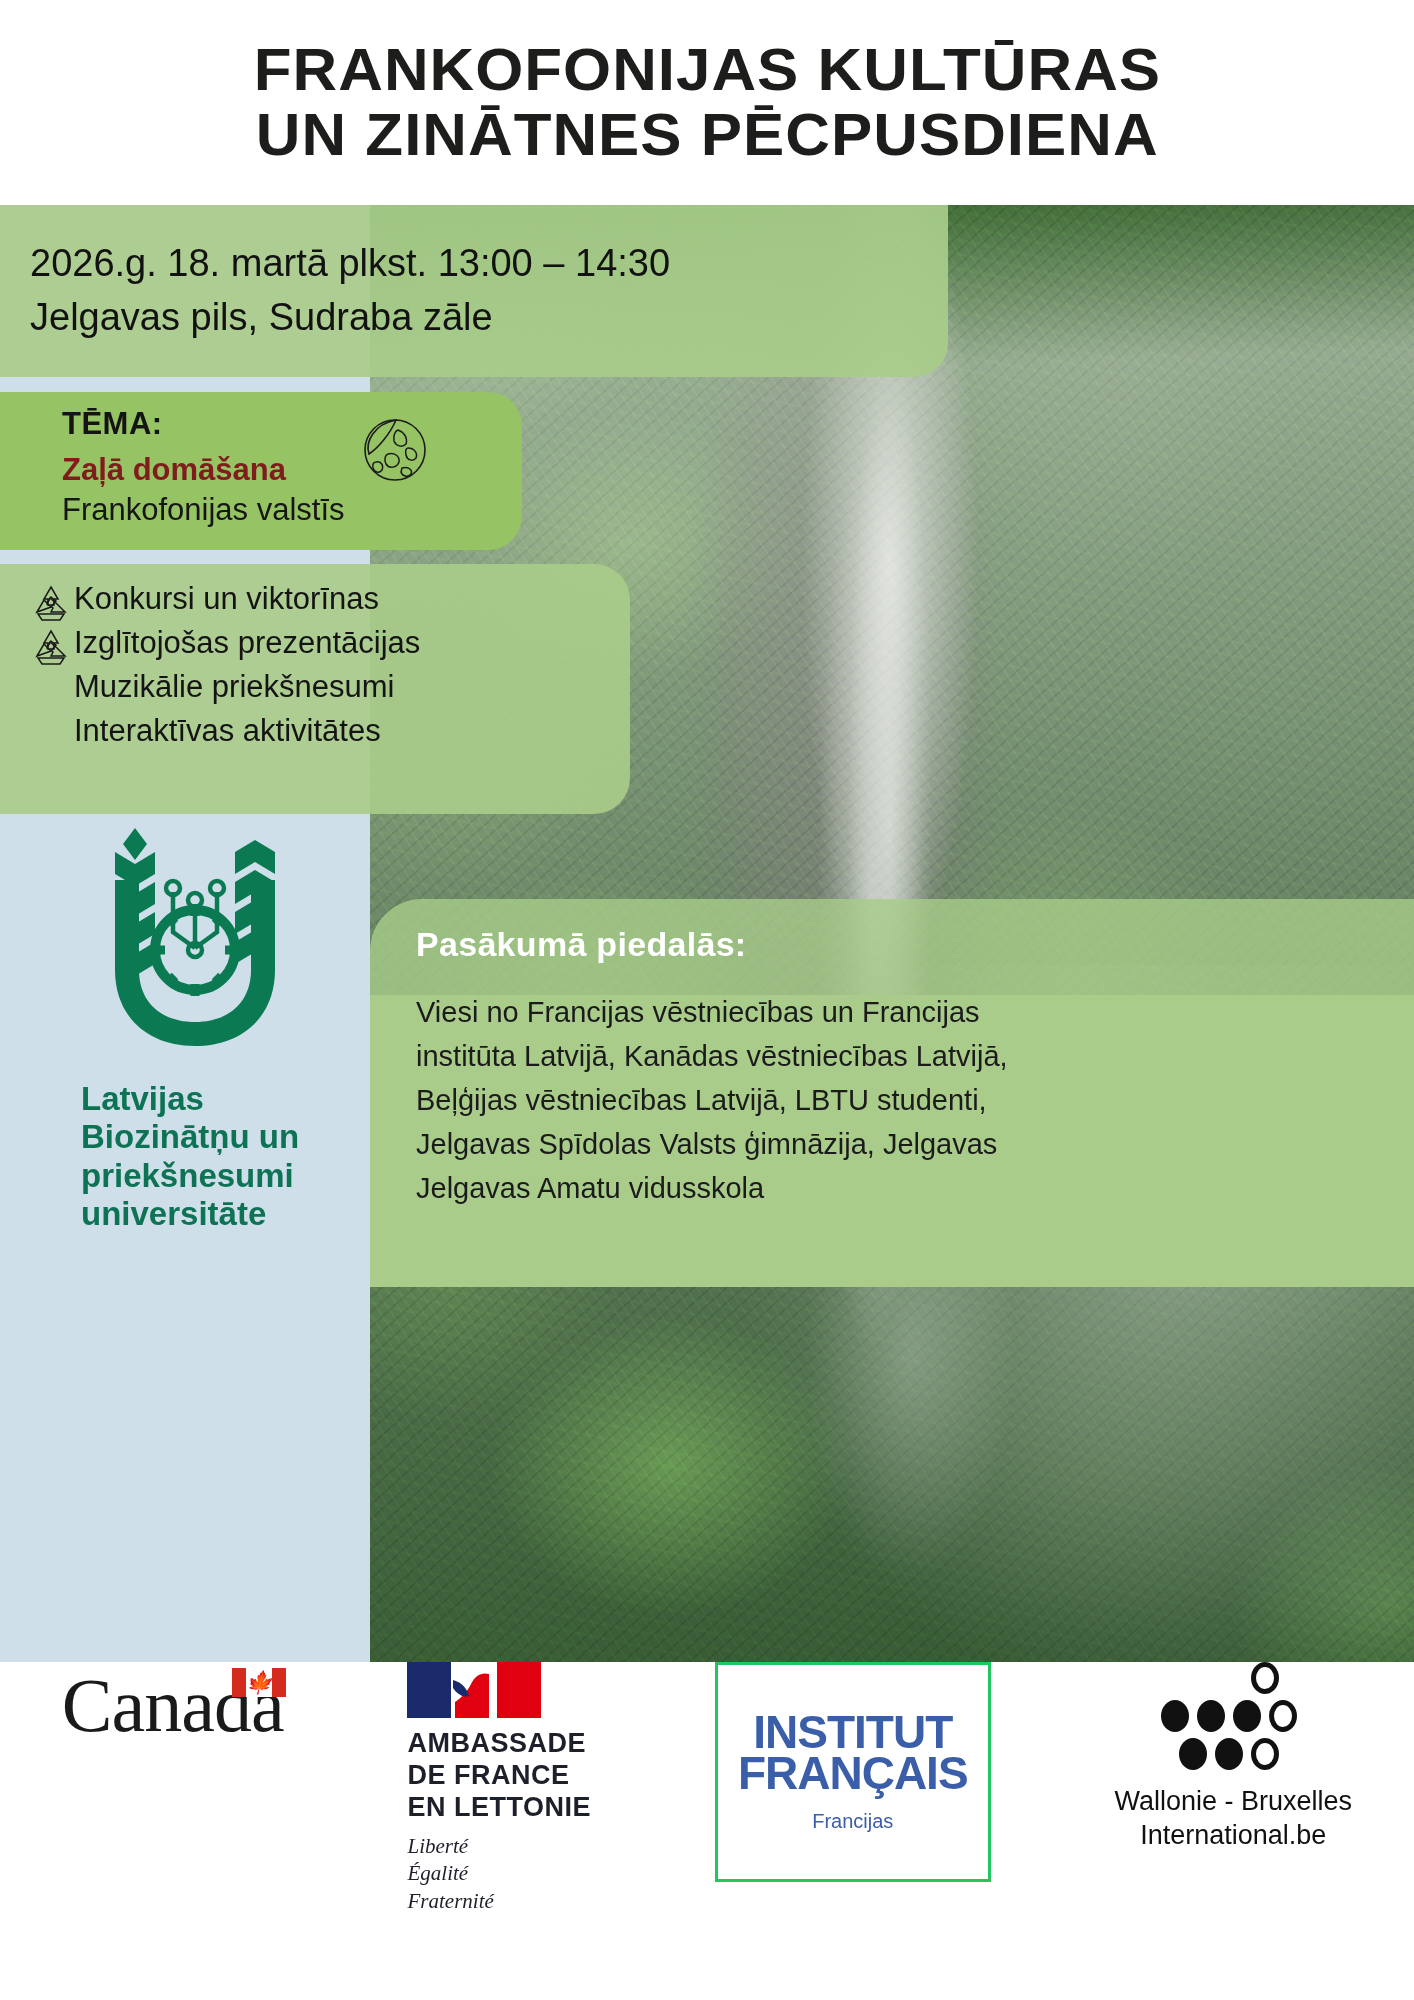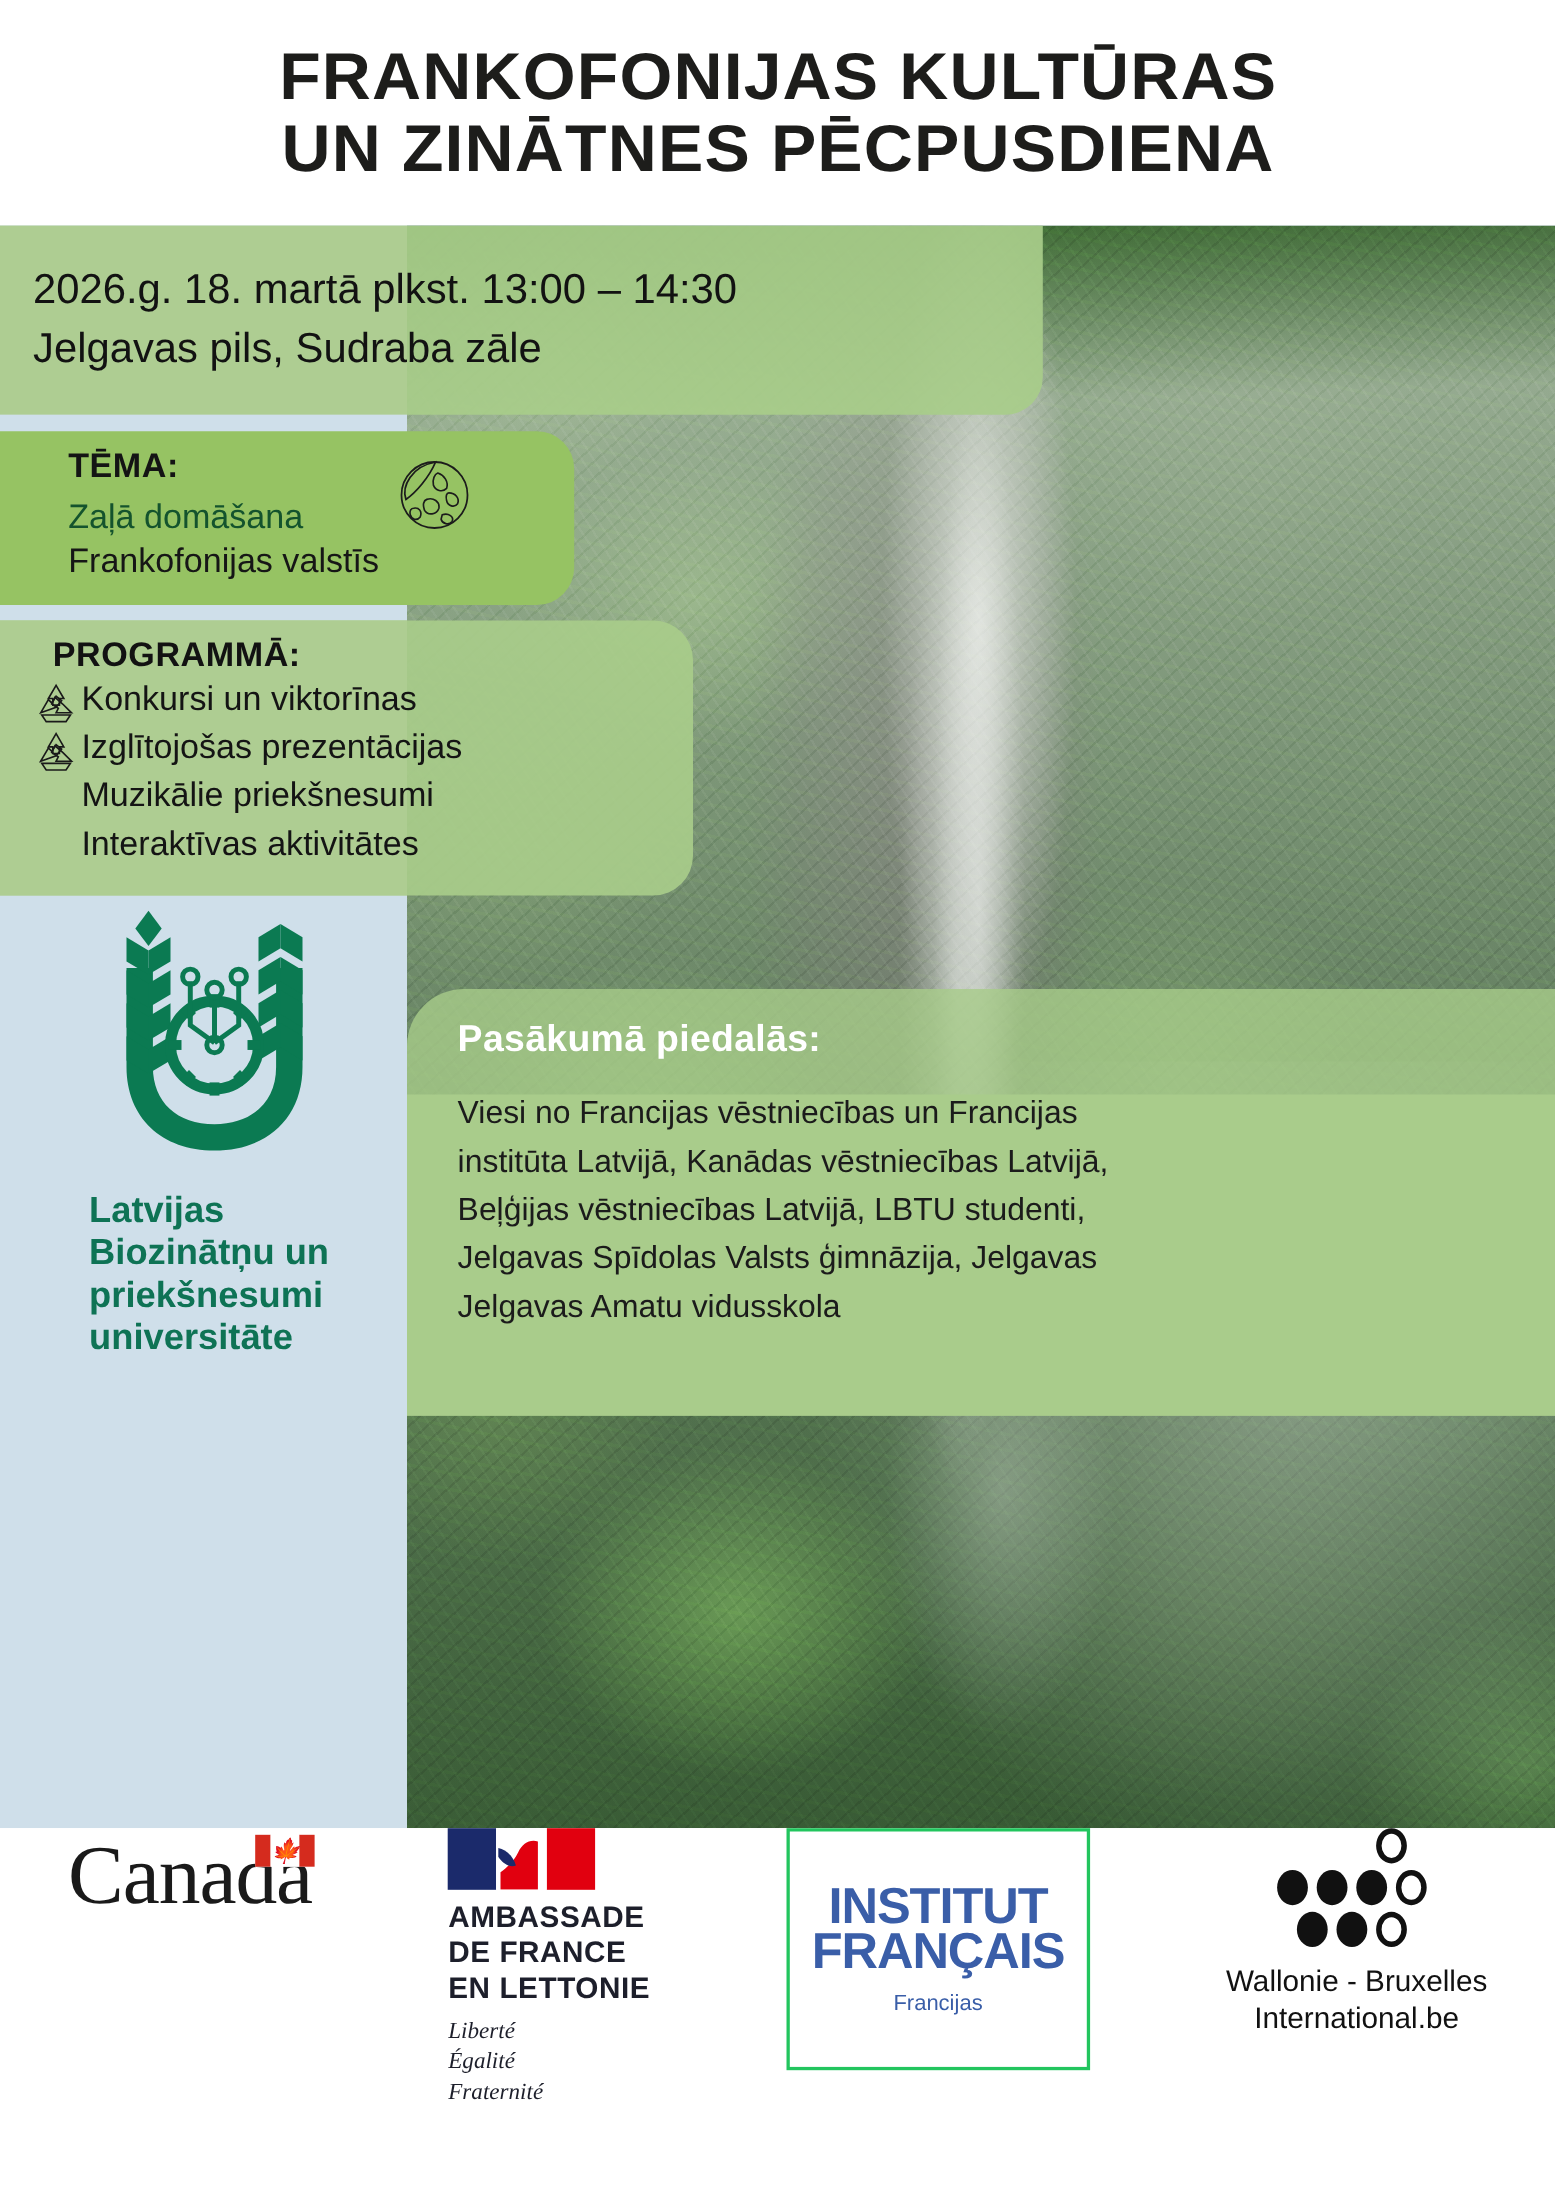--- a/index.html
+++ b/index.html
@@ -107,21 +107,21 @@
   .gap1{position:absolute;left:0;top:172px;width:370px;height:15px;background:#cfdfea;}
 
   
   .tema-box{
     position:absolute;left:0;top:187px;width:522px;height:158px;
     background:#96c363;
     border-top-right-radius:34px;border-bottom-right-radius:34px;
     box-sizing:border-box;padding:14px 0 0 62px;
   }
   .tema-label{font-size:31px;font-weight:bold;color:#141414;letter-spacing:0.5px;}
-  .tema-l1{font-size:31px;color:#14532d;margin-top:10px;}
+  .tema-l1{font-size:31px;color:#7f1d1d;margin-top:10px;font-weight:bold;}
   .tema-l2{font-size:31px;color:#161616;margin-top:4px;}
   .earth-icon{position:absolute;right:92px;top:18px;width:74px;height:74px;}
 
   
   .gap2{position:absolute;left:0;top:345px;width:370px;height:14px;background:#cfdfea;}
 
   
   .prog-box{
     position:absolute;left:0;top:359px;width:630px;height:250px;
     background:rgba(168,204,138,0.92);
@@ -249,21 +249,20 @@
         <path d="M20 52 C25 51 28 55 26 60 C23 64 18 62 17 58 C16 54 18 52 20 52 Z" fill="none" stroke="#1c1c1c" stroke-width="1.5"></path>
         <path d="M46 58 C52 56 57 60 55 64 C52 68 46 66 45 62 Z" fill="none" stroke="#1c1c1c" stroke-width="1.5"></path>
       </svg>
     </div>
 
     <div class="gap2"></div>
 
     <div class="prog-box">
       <div class="opaque-left"></div>
       <div class="prog-inner">
-        <div class="prog-label">PROGRAMMĀ:</div>
         <ul class="prog-list">
           <li class="prog-item">
             <svg class="recycle-icon" viewBox="0 0 42 42">
               <path d="M21 5 L28 17 L24 17 L24 23 L18 23 L18 17 L14 17 Z" fill="none" stroke="#1a1a1a" stroke-width="1.5"></path>
               <path d="M7 30 L14 18 L17 21 L21 15 L26 19 L21 25 Z" fill="none" stroke="#1a1a1a" stroke-width="1.5"></path>
               <path d="M35 30 L21 30 L23 26 L17 22 L20 16 L27 22 Z" fill="none" stroke="#1a1a1a" stroke-width="1.5"></path>
               <path d="M8 32 L34 32 L30 38 L12 38 Z" fill="none" stroke="#1a1a1a" stroke-width="1.5"></path>
             </svg>
             <span>Konkursi un viktorīnas</span>
           </li>

